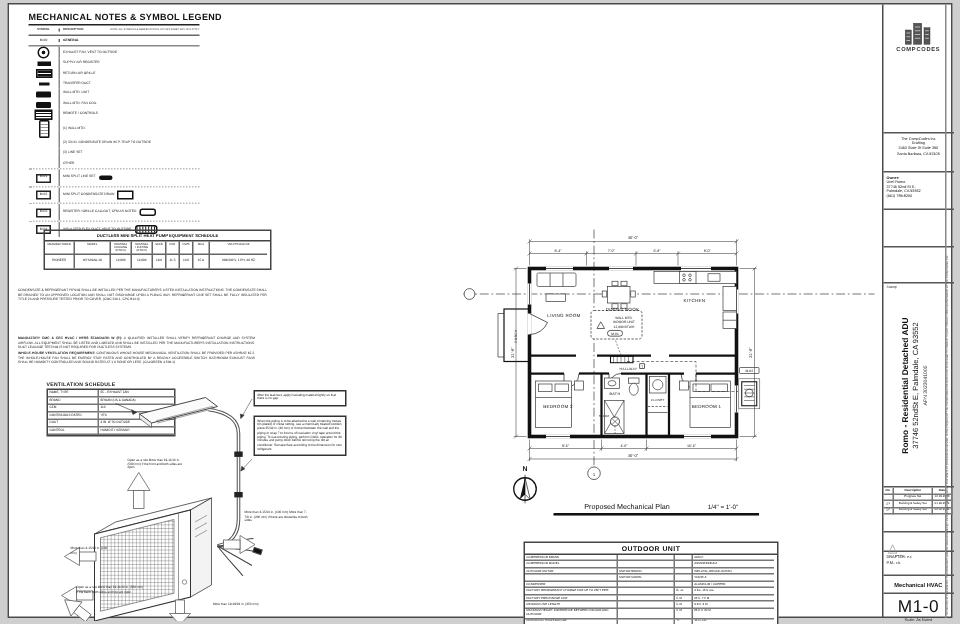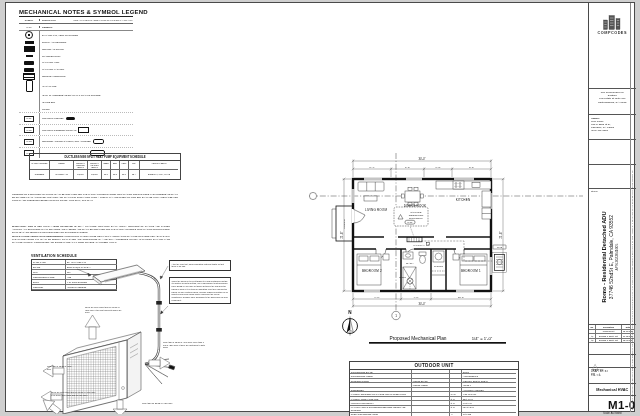--- a/index.html
+++ b/index.html
@@ -99,21 +99,21 @@
   .tb-rev{height:30px;}
   .rev-grid{display:grid;grid-template-columns:7px 26px 13px;}
   .rev-grid > div{border-right:0.4px solid #777;border-bottom:0.4px solid #777;font-size:2px;line-height:2.4px;padding:0.6px 0.5px;text-align:center;overflow:hidden;}
   .rev-head > div{font-weight:bold;font-size:2px;}
   .rev-no:not(:empty)::before{content:"△";}
   .tb-tri{height:12px;border-bottom:0.5px solid #555;}
   .tb-tri span{font-size:8px;color:#999;line-height:11px;padding-left:3px;}
   .tb-crew{height:16px;font-size:2.6px;line-height:4px;padding:2px 2px 0;}
   .tb-disc{height:12px;text-align:center;font-size:3.8px;font-weight:bold;line-height:12px;}
   .tb-sheet{height:32px;text-align:center;border-bottom:none;}
-  .tb-sheetno{font-size:11.5px;font-weight:bold;line-height:13px;padding-top:3px;letter-spacing:0.3px;text-align:right;}
+  .tb-sheetno{font-size:11.5px;font-weight:normal;line-height:13px;padding-top:3px;letter-spacing:0.3px;}
   .tb-scale{font-size:2.6px;color:#222;}
   .tb-fineprint{position:absolute;right:0.5px;top:0;width:4.5px;height:409px;border-left:0.4px solid #888;}
   .fp-rot{position:absolute;left:0.5px;top:407px;width:405px;height:4px;transform:rotate(-90deg);transform-origin:0 0;font-size:2.1px;color:#555;white-space:nowrap;}
 </style>
 </head>
 <body>
 
 <div class="page">
   <div class="sheet">
 

